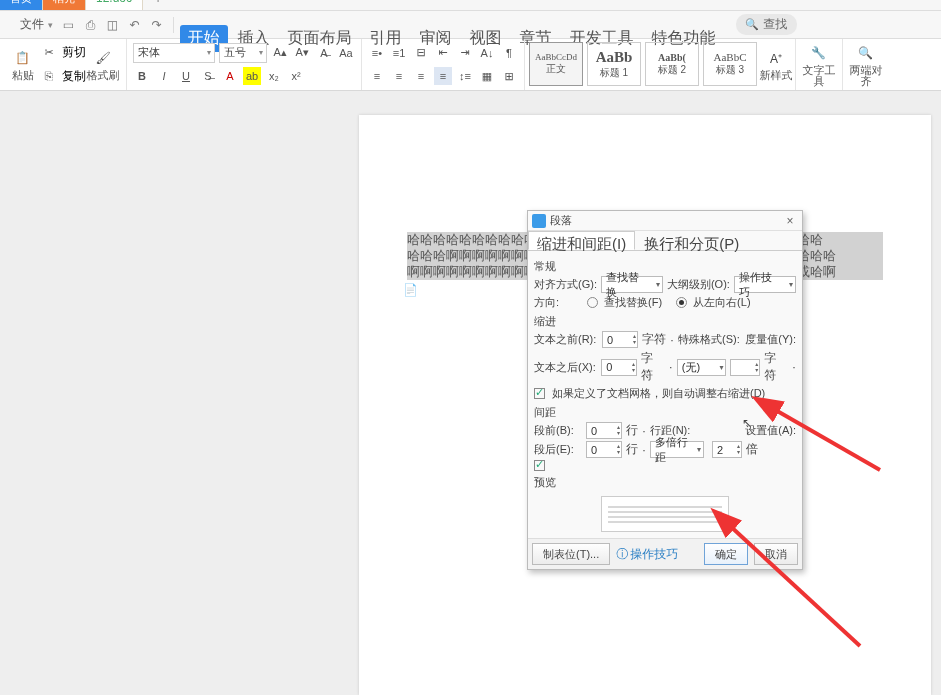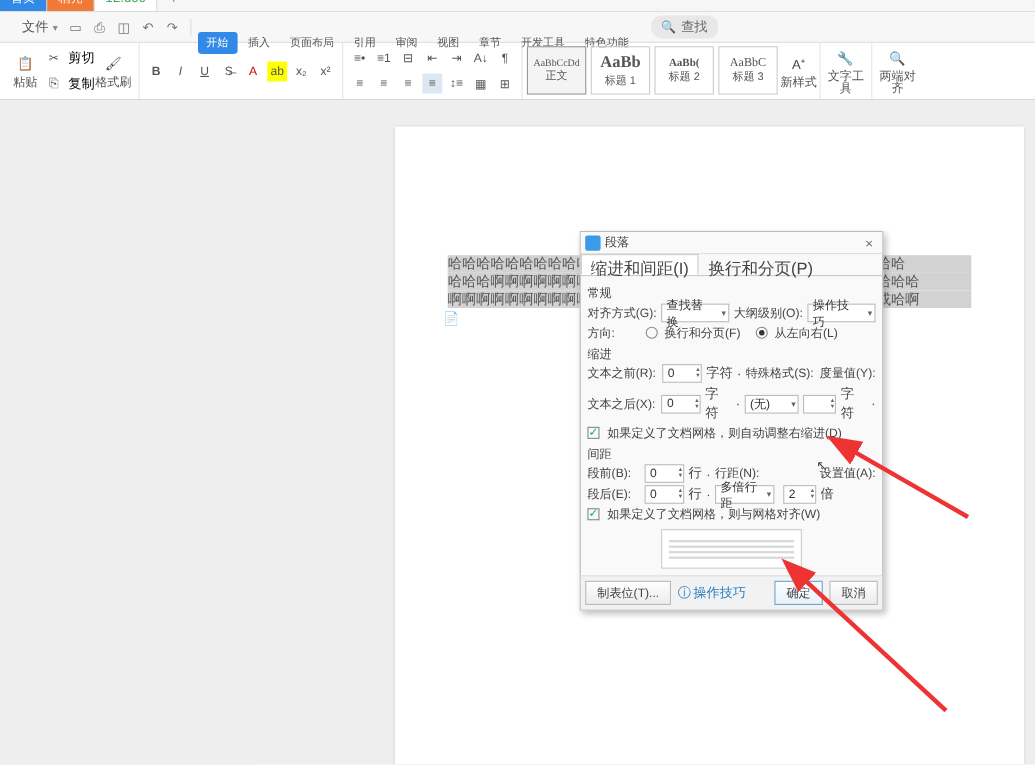--- a/index.html
+++ b/index.html
@@ -13,21 +13,21 @@
   .tabstrip .tab.doc { background: #fff; color: #4a6; }
   .tabstrip .add { width: 30px; display: flex; align-items: center; justify-content: center; color:#888; font-size:14px; margin-top:-15px;}
 
   
   .menubar { height: 28px; display: flex; align-items: center; padding: 0 6px; gap: 2px; background: #f7f7f7; border-bottom: 1px solid #ddd; }
   .menubar .logo { width: 4px; height: 18px; margin-right: 4px; }
   .menubar .dropdown-btn { font-size: 12px; color: #555; padding: 0 4px; display:flex; align-items:center; gap:2px;text-align:center;}
   .menubar .dropdown-btn::after { content:"▾"; font-size:9px; color:#888; margin-left:2px;}
   .menubar .iconbtn { width: 16px; height: 16px; display:inline-flex; align-items:center; justify-content:center; margin:0 2px; color:#777; font-size:12px;}
   .menubar .sep { width:1px; height:16px; background:#ddd; margin:0 4px;}
-  .menubar .menu-item { padding: 0 8px; font-size: 10px; color: #555; cursor: pointer; margin-top: 28px; }
+  .menubar .menu-item { padding: 0 8px; font-size: 16px; color: #555; cursor: pointer; margin-top: 28px; }
   .menubar .menu-item.active { background: #3189e8; color: #fff; border-radius: 3px; padding: 3px 8px; }
   .menubar .search-pill { display:flex; align-items:center; gap:4px; background:#e8e8e8; border-radius:10px; padding:2px 10px; margin-left:10px; color:#666;}
   .menubar .search-pill .mag { font-size:11px;}
 
   
   .ribbon { height: 52px; background: #fff; border-bottom: 1px solid #d8d8d8; display: flex; align-items: stretch; }
   .rgroup { border-right: 1px solid #e5e5e5; padding: 2px 6px; display: flex; }
   .vbtn { display:flex; flex-direction:column; align-items:center; justify-content:center; width:34px; }
   .vbtn .ic { width:20px; height:20px; display:flex; align-items:center; justify-content:center; color:#444;}
   .vbtn .lbl { font-size:11px; color:#555; margin-top:2px; text-align:center; line-height:1;}
@@ -136,20 +136,28 @@
       </div>
     </div>
     <div class="vbtn">
       <span class="ic">🖌</span>
       <span class="lbl">格式刷</span>
     </div>
   </div>
   <div class="rgroup">
     <div class="stack">
       <div class="hrow">
+        <div class="combo" style="width:82px">宋体</div>
+        <div class="combo" style="width:48px">五号</div>
+        <span class="mini">A▴</span>
+        <span class="mini">A▾</span>
+        <span class="mini">A̶</span>
+        <span class="mini">Aa</span>
+      </div>
+      <div class="hrow">
         <span class="mini bold">B</span>
         <span class="mini ital">I</span>
         <span class="mini under">U</span>
         <span class="mini">S̶</span>
         <span class="mini" style="color:#c00">A</span>
         <span class="mini" style="background:#ff0">ab</span>
         <span class="mini">x₂</span>
         <span class="mini">x²</span>
       </div>
     </div>
@@ -238,21 +246,21 @@
     <div class="row">
       <label>对齐方式(G):</label>
       <div class="dcombo" style="width:62px">查找替换</div>
       <label>大纲级别(O):</label>
       <div class="dcombo" style="width:62px">操作技巧</div>
     </div>
     <div class="row">
       <label>方向:</label>
       <span style="width:20px"></span>
       <span class="radio"></span>
-      <label>换行和分页(F)</label>
+      <label>查找替换(F)</label>
       <span style="width:6px"></span>
       <span class="radio checked"></span>
       <label>从左向右(L)</label>
     </div>
 
     <div class="sect">缩进</div>
     <div class="row">
       <label style="width:64px">文本之前(R):</label>
       <div class="dspin">0</div>
       <span>字符</span>
@@ -288,23 +296,23 @@
       <label style="width:48px">段后(E):</label>
       <div class="dspin">0</div>
       <span>行</span>
         <span>·</span>
       <div class="dcombo" style="width:54px">多倍行距</div>
       <div class="dspin" style="width:30px;margin-left:4px">2</div>
       <span>倍</span>
     </div>
     <div class="row">
       <span class="check checked"></span>
-      <label>如果定义了文档网格，则与网格对齐(W)</label>
-    </div>
-
+    </div>
+
+    <div class="sect">预览</div>
     <div class="preview-box">
       <div class="pline"></div>
         <div class="pline"></div>
         <div class="pline"></div>
         <div class="pline"></div>
     </div>
   </div>
   <div class="footer">
     <div class="fbtn">制表位(T)...</div>
     <div class="link">

